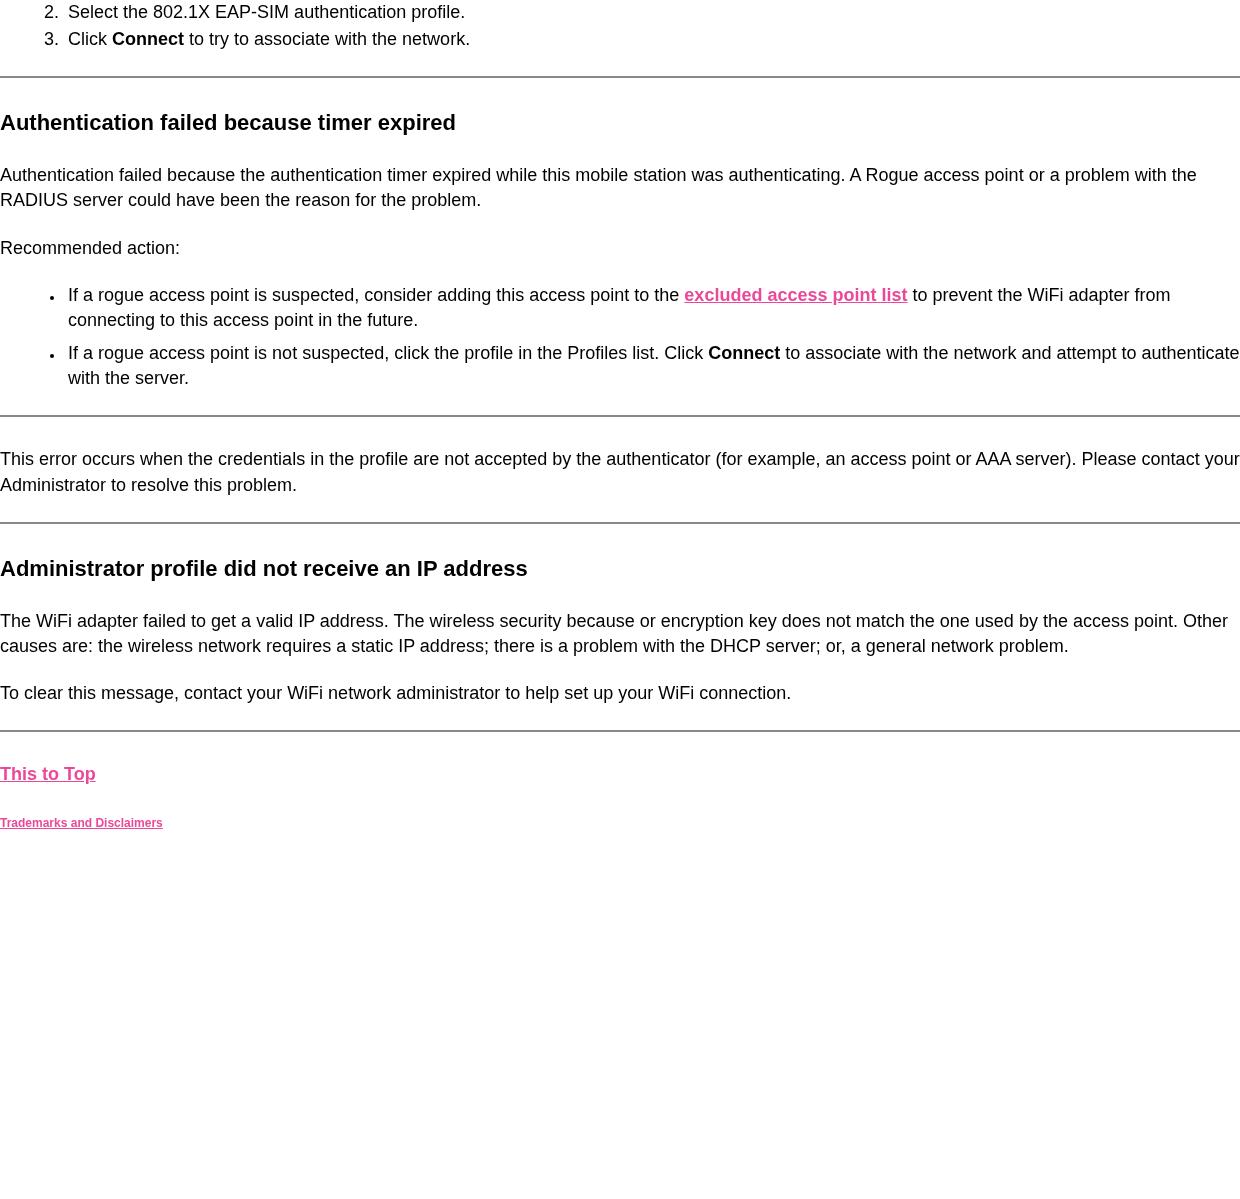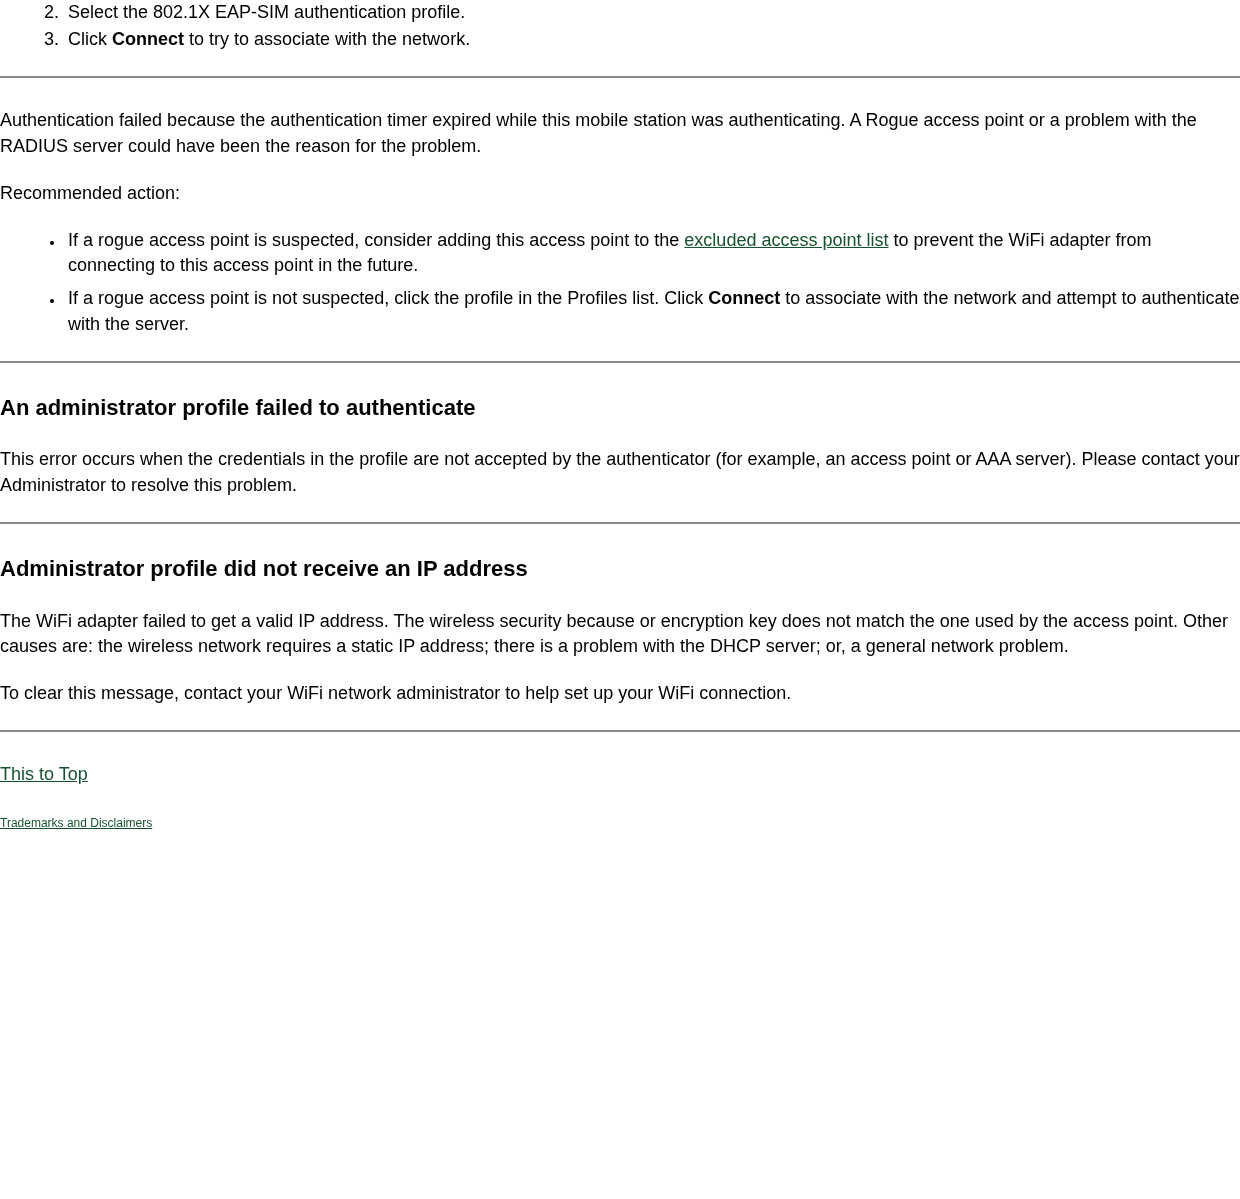--- a/index.html
+++ b/index.html
@@ -41,22 +41,23 @@
     }
     h2 {
       font-size: 22px;
       font-weight: bold;
       margin: 0 0 24px 0;
     }
     p {
       margin: 0 0 22px 0;
     }
     a {
-      color: #14532d;
+      color: #ec4899;
       text-decoration: underline;
+      font-weight: bold;
     }
     .bold {
       font-weight: bold;
     }
     .nav-link {
       display: block;
       margin-bottom: 28px;
     }
     .small-link {
       font-size: 12px;
@@ -72,34 +73,34 @@
 <div class="content">
   <ol start="2">
     <li>Select the 802.1X EAP-SIM authentication profile.</li>
     <li>
       <span>Click </span><span class="bold">Connect</span><span> to try to associate with the network.</span>
     </li>
   </ol>
 
   <hr>
 
+  <h2>Authentication failed because timer expired</h2>
   <p>Authentication failed because the authentication timer expired while this mobile station was authenticating. A Rogue access point or a problem with the RADIUS server could have been the reason for the problem.</p>
   <p>Recommended action:</p>
   <ul class="list-spacing">
     <li>
       <span>If a rogue access point is suspected, consider adding this access point to the </span><a href="#">excluded access point list</a><span> to prevent the WiFi adapter from connecting to this access point in the future.</span>
     </li>
     <li>
       <span>If a rogue access point is not suspected, click the profile in the Profiles list. Click </span><span class="bold">Connect</span><span> to associate with the network and attempt to authenticate with the server.</span>
     </li>
   </ul>
 
   <hr>
 
-  <h2>An administrator profile failed to authenticate</h2>
   <p>This error occurs when the credentials in the profile are not accepted by the authenticator (for example, an access point or AAA server). Please contact your Administrator to resolve this problem.</p>
 
   <hr>
 
   <h2>Administrator profile did not receive an IP address</h2>
   <p>The WiFi adapter failed to get a valid IP address. The wireless security because or encryption key does not match the one used by the access point. Other causes are: the wireless network requires a static IP address; there is a problem with the DHCP server; or, a general network problem.</p>
   <p>To clear this message, contact your WiFi network administrator to help set up your WiFi connection.</p>
 
   <hr>
 

